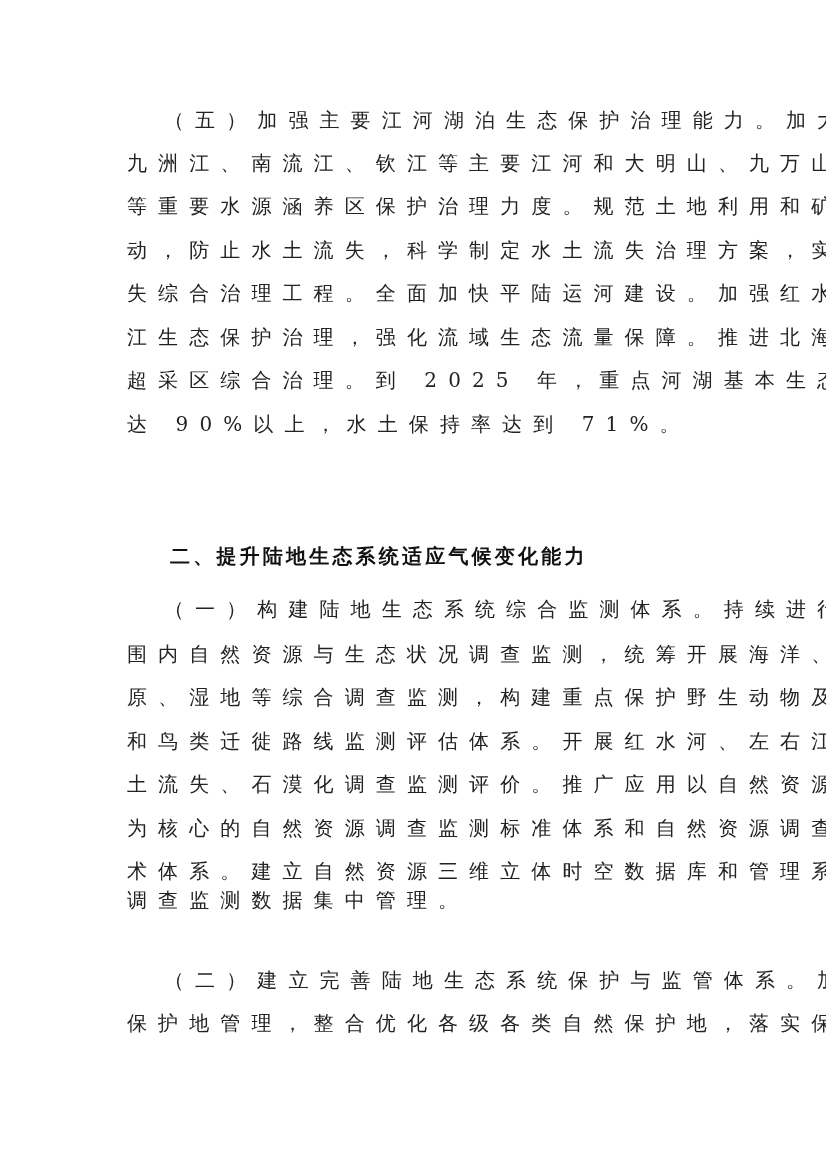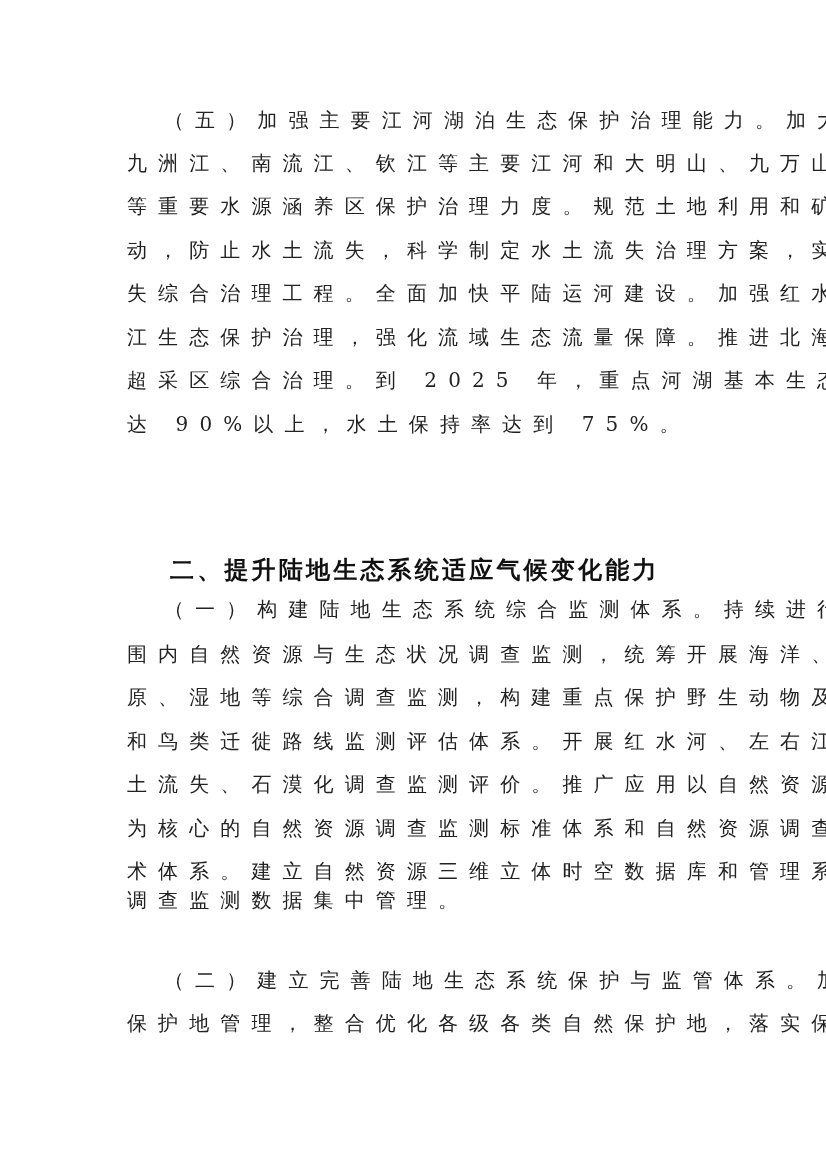--- a/index.html
+++ b/index.html
@@ -33,45 +33,45 @@
       letter-spacing: 11.1px;
       white-space: nowrap;
       color: #222222;
     }
     .line.indent {
       left: 164px;
     }
     .heading {
       position: absolute;
       left: 170px;
-      top: 555px;
+      top: 541px;
       height: 30px;
       line-height: 30px;
       font-family: "DejaVu Sans", "Liberation Sans", sans-serif;
       font-weight: bold;
-      font-size: 24px;
+      font-size: 20px;
       letter-spacing: 3.2px;
       white-space: nowrap;
       color: #111111;
     }
   </style>
 </head>
 <body>
 
 <div class="page">
 
   <div>
     <div class="line indent" style="top:105px">（五）加强主要江河湖泊生态保护治理能力。加大漓江、</div>
     <div class="line" style="top:148px">九洲江、南流江、钦江等主要江河和大明山、九万山、大瑶山</div>
     <div class="line" style="top:191px">等重要水源涵养区保护治理力度。规范土地利用和矿山开发活</div>
     <div class="line" style="top:235px">动，防止水土流失，科学制定水土流失治理方案，实施水土流</div>
     <div class="line" style="top:278px">失综合治理工程。全面加快平陆运河建设。加强红水河、驮娘</div>
     <div class="line" style="top:322px">江生态保护治理，强化流域生态流量保障。推进北海等地下水</div>
     <div class="line" style="top:365px">超采区综合治理。到 2025 年，重点河湖基本生态流量达标率</div>
-    <div class="line" style="top:409px">达 90%以上，水土保持率达到 75%。</div>
+    <div class="line" style="top:409px">达 90%以上，水土保持率达到 71%。</div>
   </div>
 
   <div class="heading">二、提升陆地生态系统适应气候变化能力</div>
 
   <div>
     <div class="line indent" style="top:594px">（一）构建陆地生态系统综合监测体系。持续进行全区范</div>
     <div class="line" style="top:639px">围内自然资源与生态状况调查监测，统筹开展海洋、森林、草</div>
     <div class="line" style="top:682px">原、湿地等综合调查监测，构建重点保护野生动物及其栖息地</div>
     <div class="line" style="top:726px">和鸟类迁徙路线监测评估体系。开展红水河、左右江等地区水</div>
     <div class="line" style="top:769px">土流失、石漠化调查监测评价。推广应用以自然资源分类标准</div>

